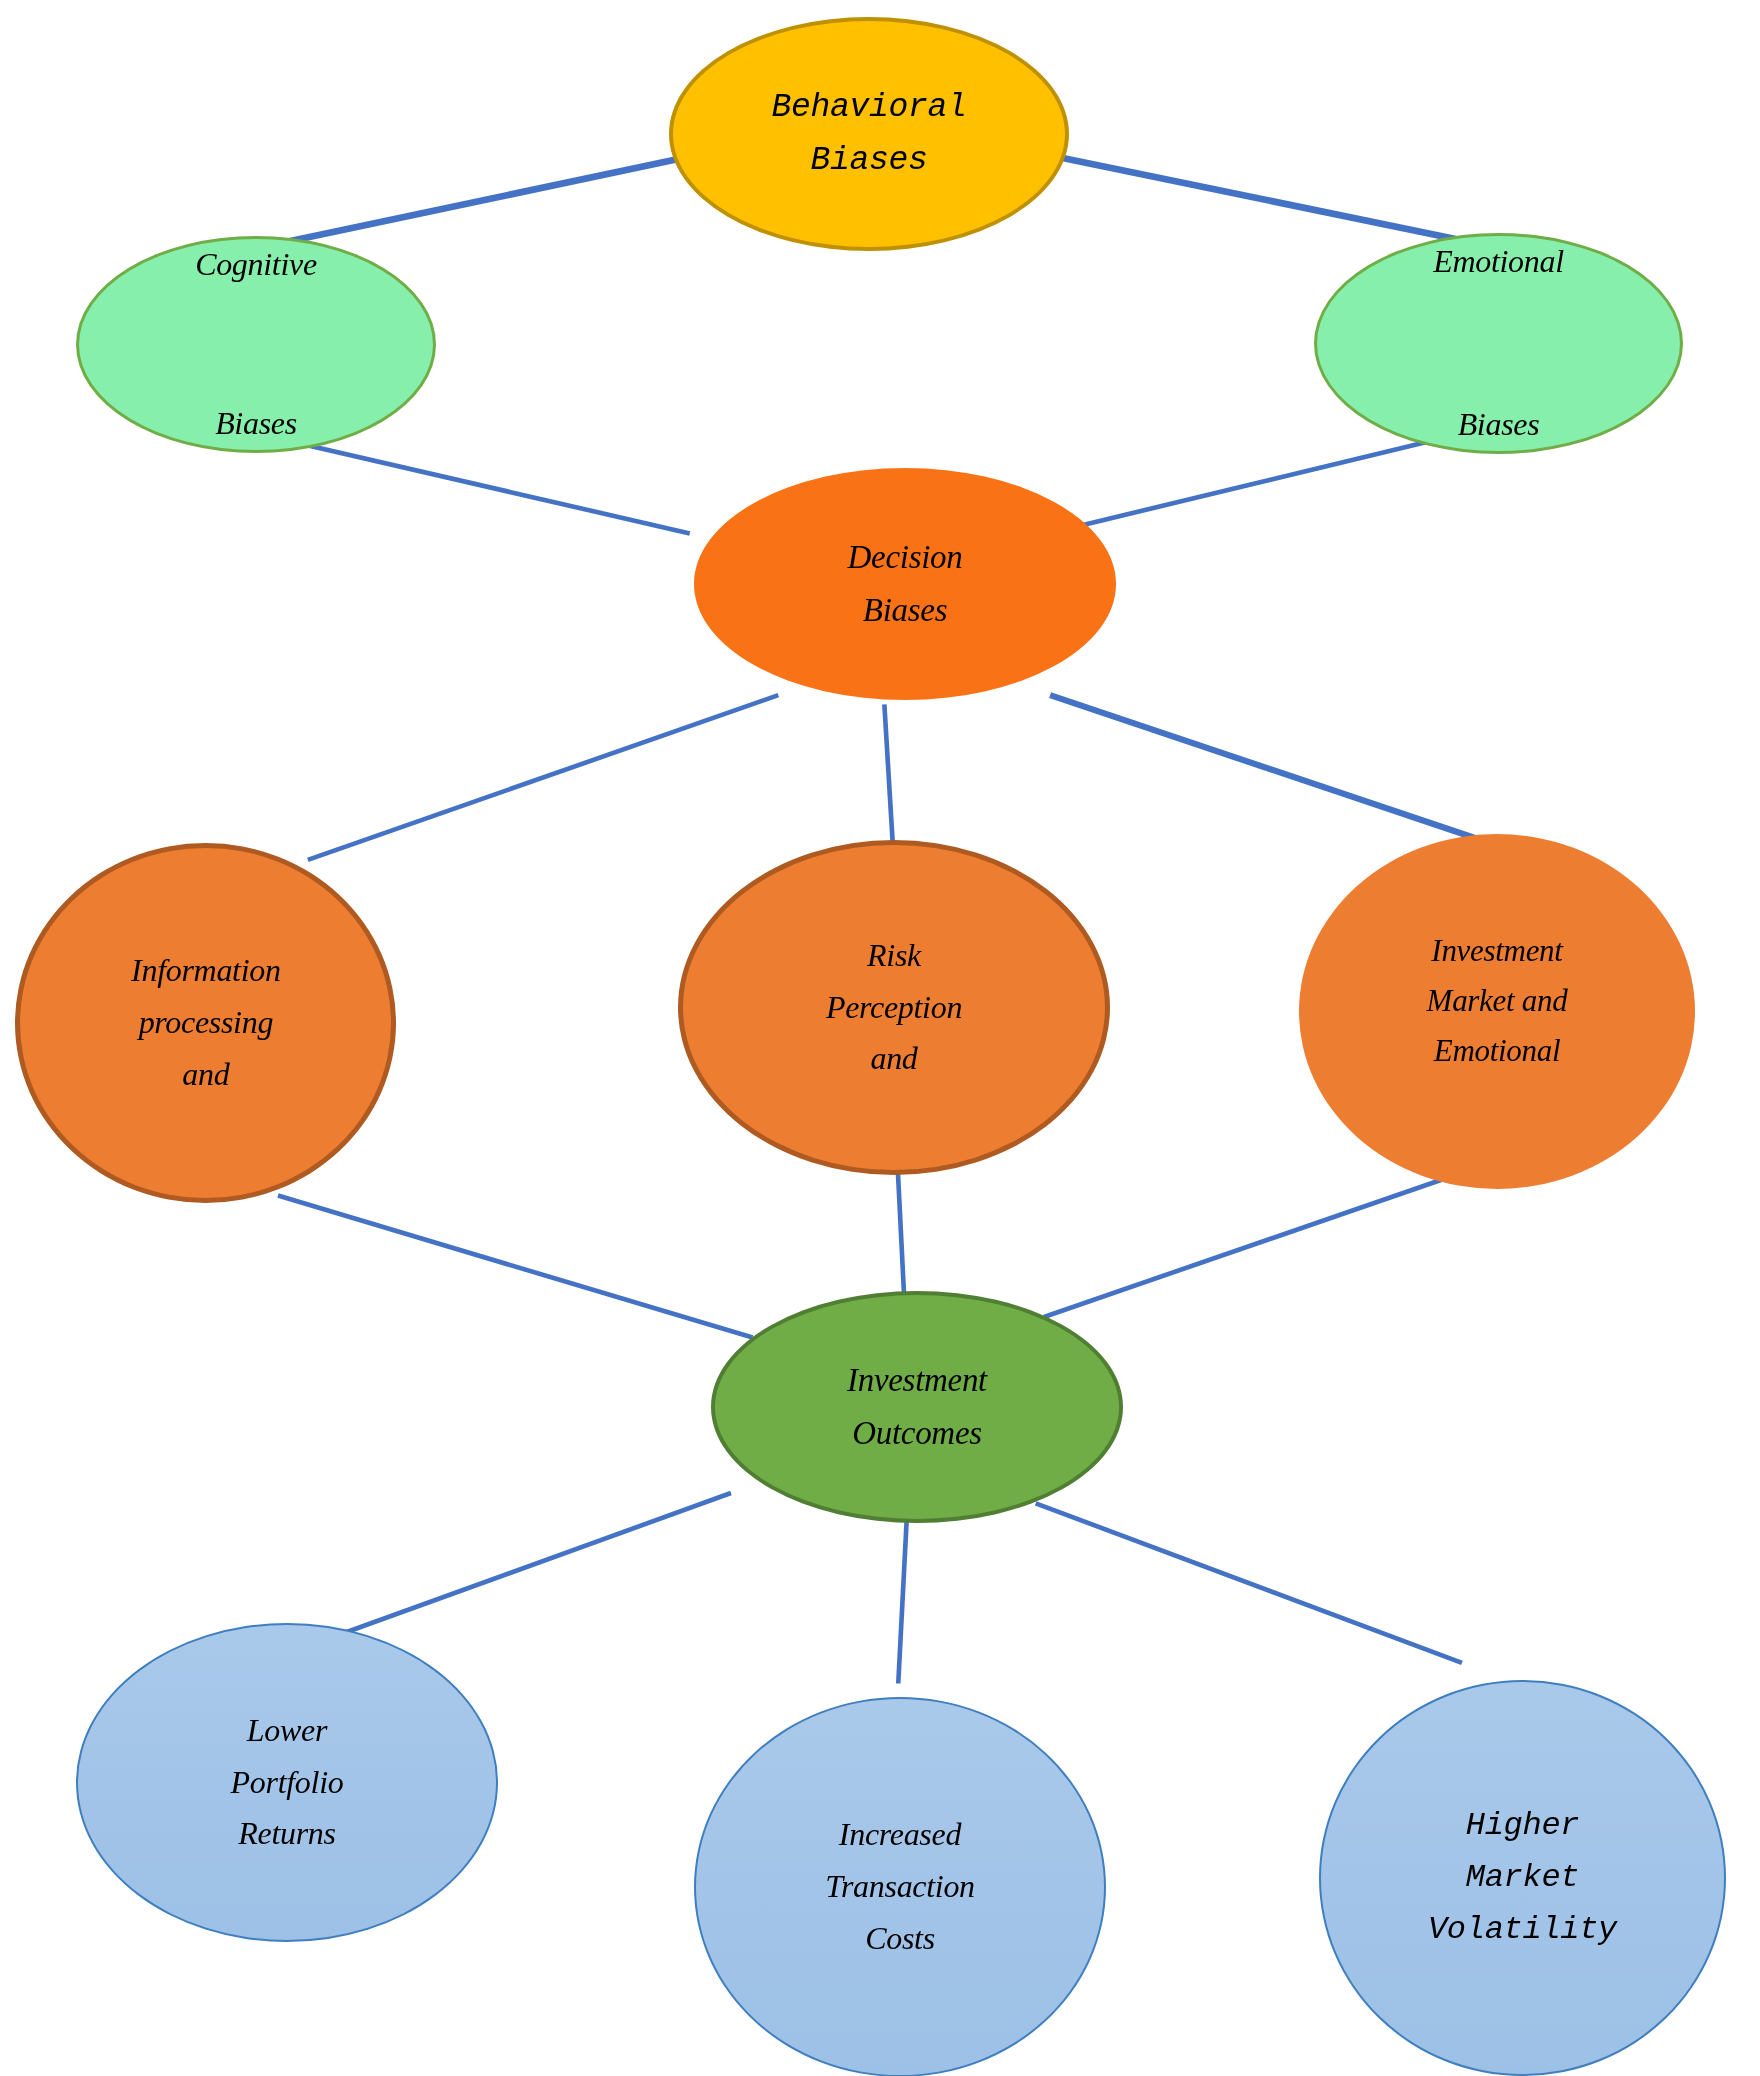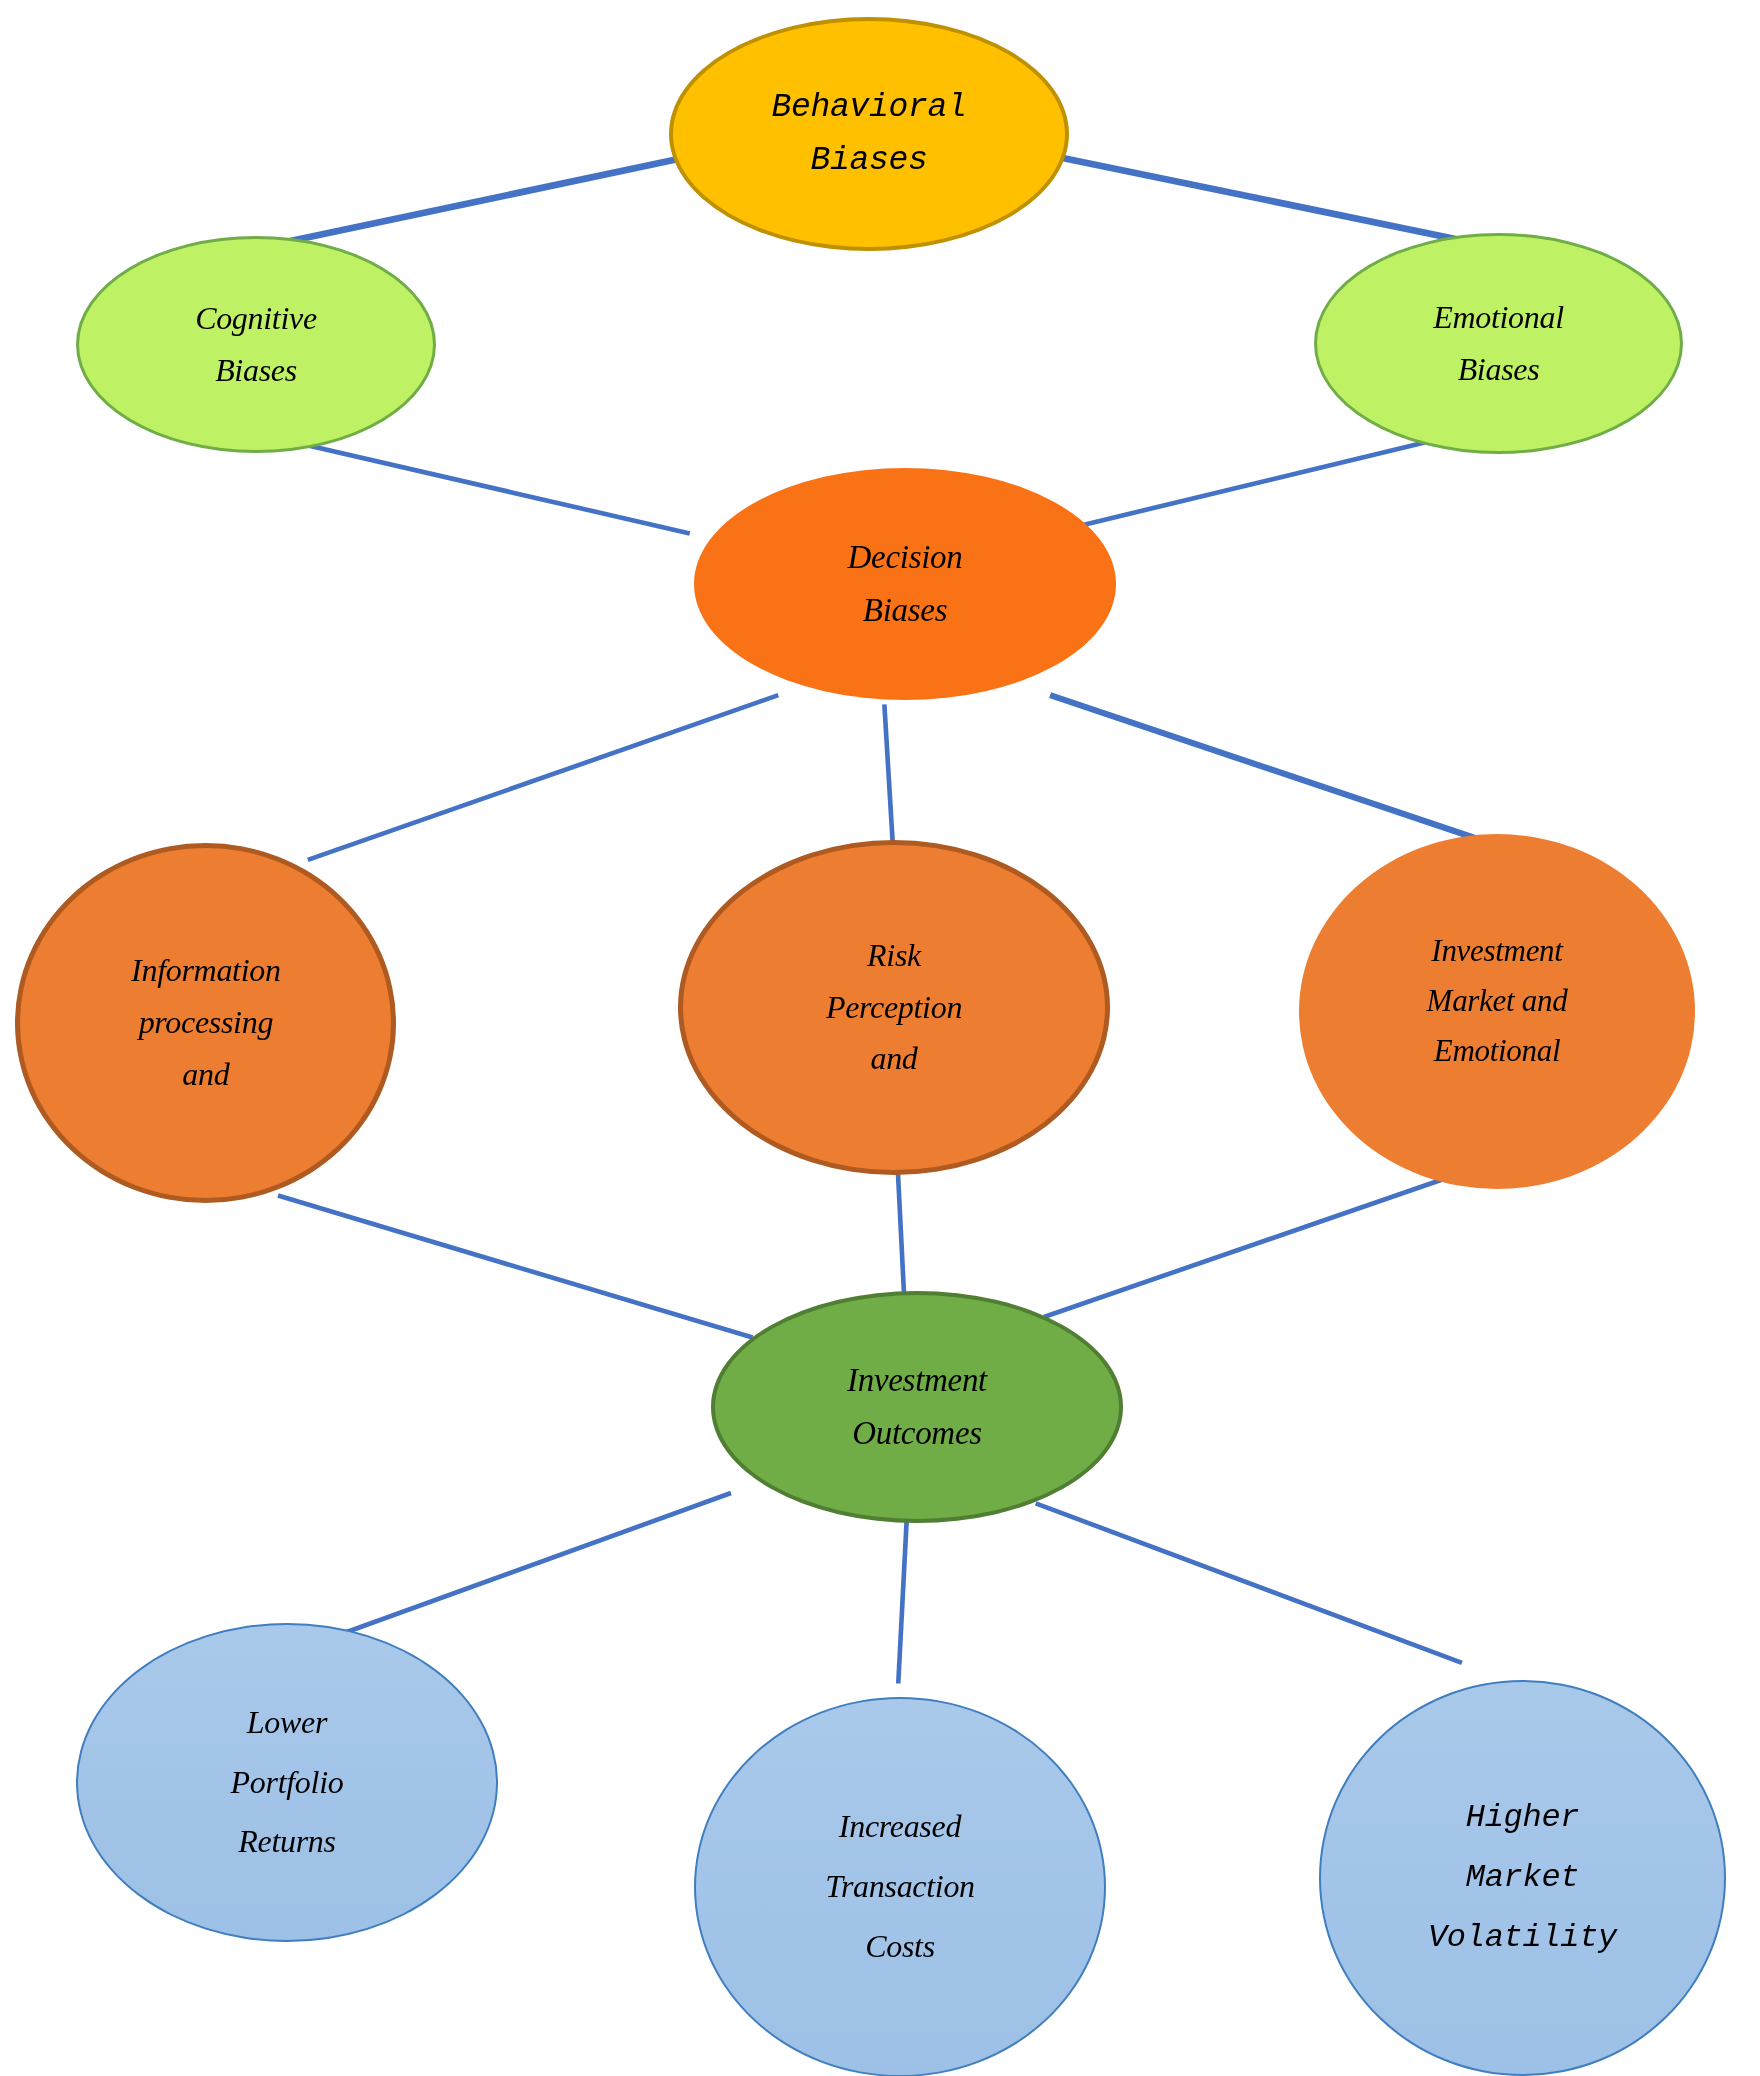--- a/index.html
+++ b/index.html
@@ -46,22 +46,23 @@
     white-space: nowrap;
     letter-spacing: -0.3px;
   }
   
   .n-behavioral {
     background: #FFC000;
     border: 4.6px solid #BF9000;
     font-family: Liberation Mono, monospace;
   }
   .n-green-bias {
-    background: #bef264;
+    background: #86efac;
     border: 3.1px solid #70AD47;
+    justify-content: space-between;
   }
   .n-decision {
     background: #f97316;
     border: 0;
   }
   .n-orange-bordered {
     background: #ED7D31;
     border: 5.1px solid #AE5A21;
     align-items: center;
   }
@@ -69,21 +70,20 @@
     background: #ED7D31;
     border: 0;
   }
   .n-outcomes {
     background: #70AD47;
     border: 4.6px solid #507E32;
   }
   .n-blue {
     background: linear-gradient(180deg, #A9C9EA 0%, #A2C4E8 52%, #9DC0E6 100%);
     border: 2.1px solid #3F7EBF;
-    gap: 8px;
   }
   .fs-64 { font-size: 33px; }
   .fs-62 { font-size: 32px; }
   .fs-60 { font-size: 31px; }
   .clip-box {
     display: flex;
     flex-direction: column;
     align-items: center;
     justify-content: center;
     overflow: hidden;

